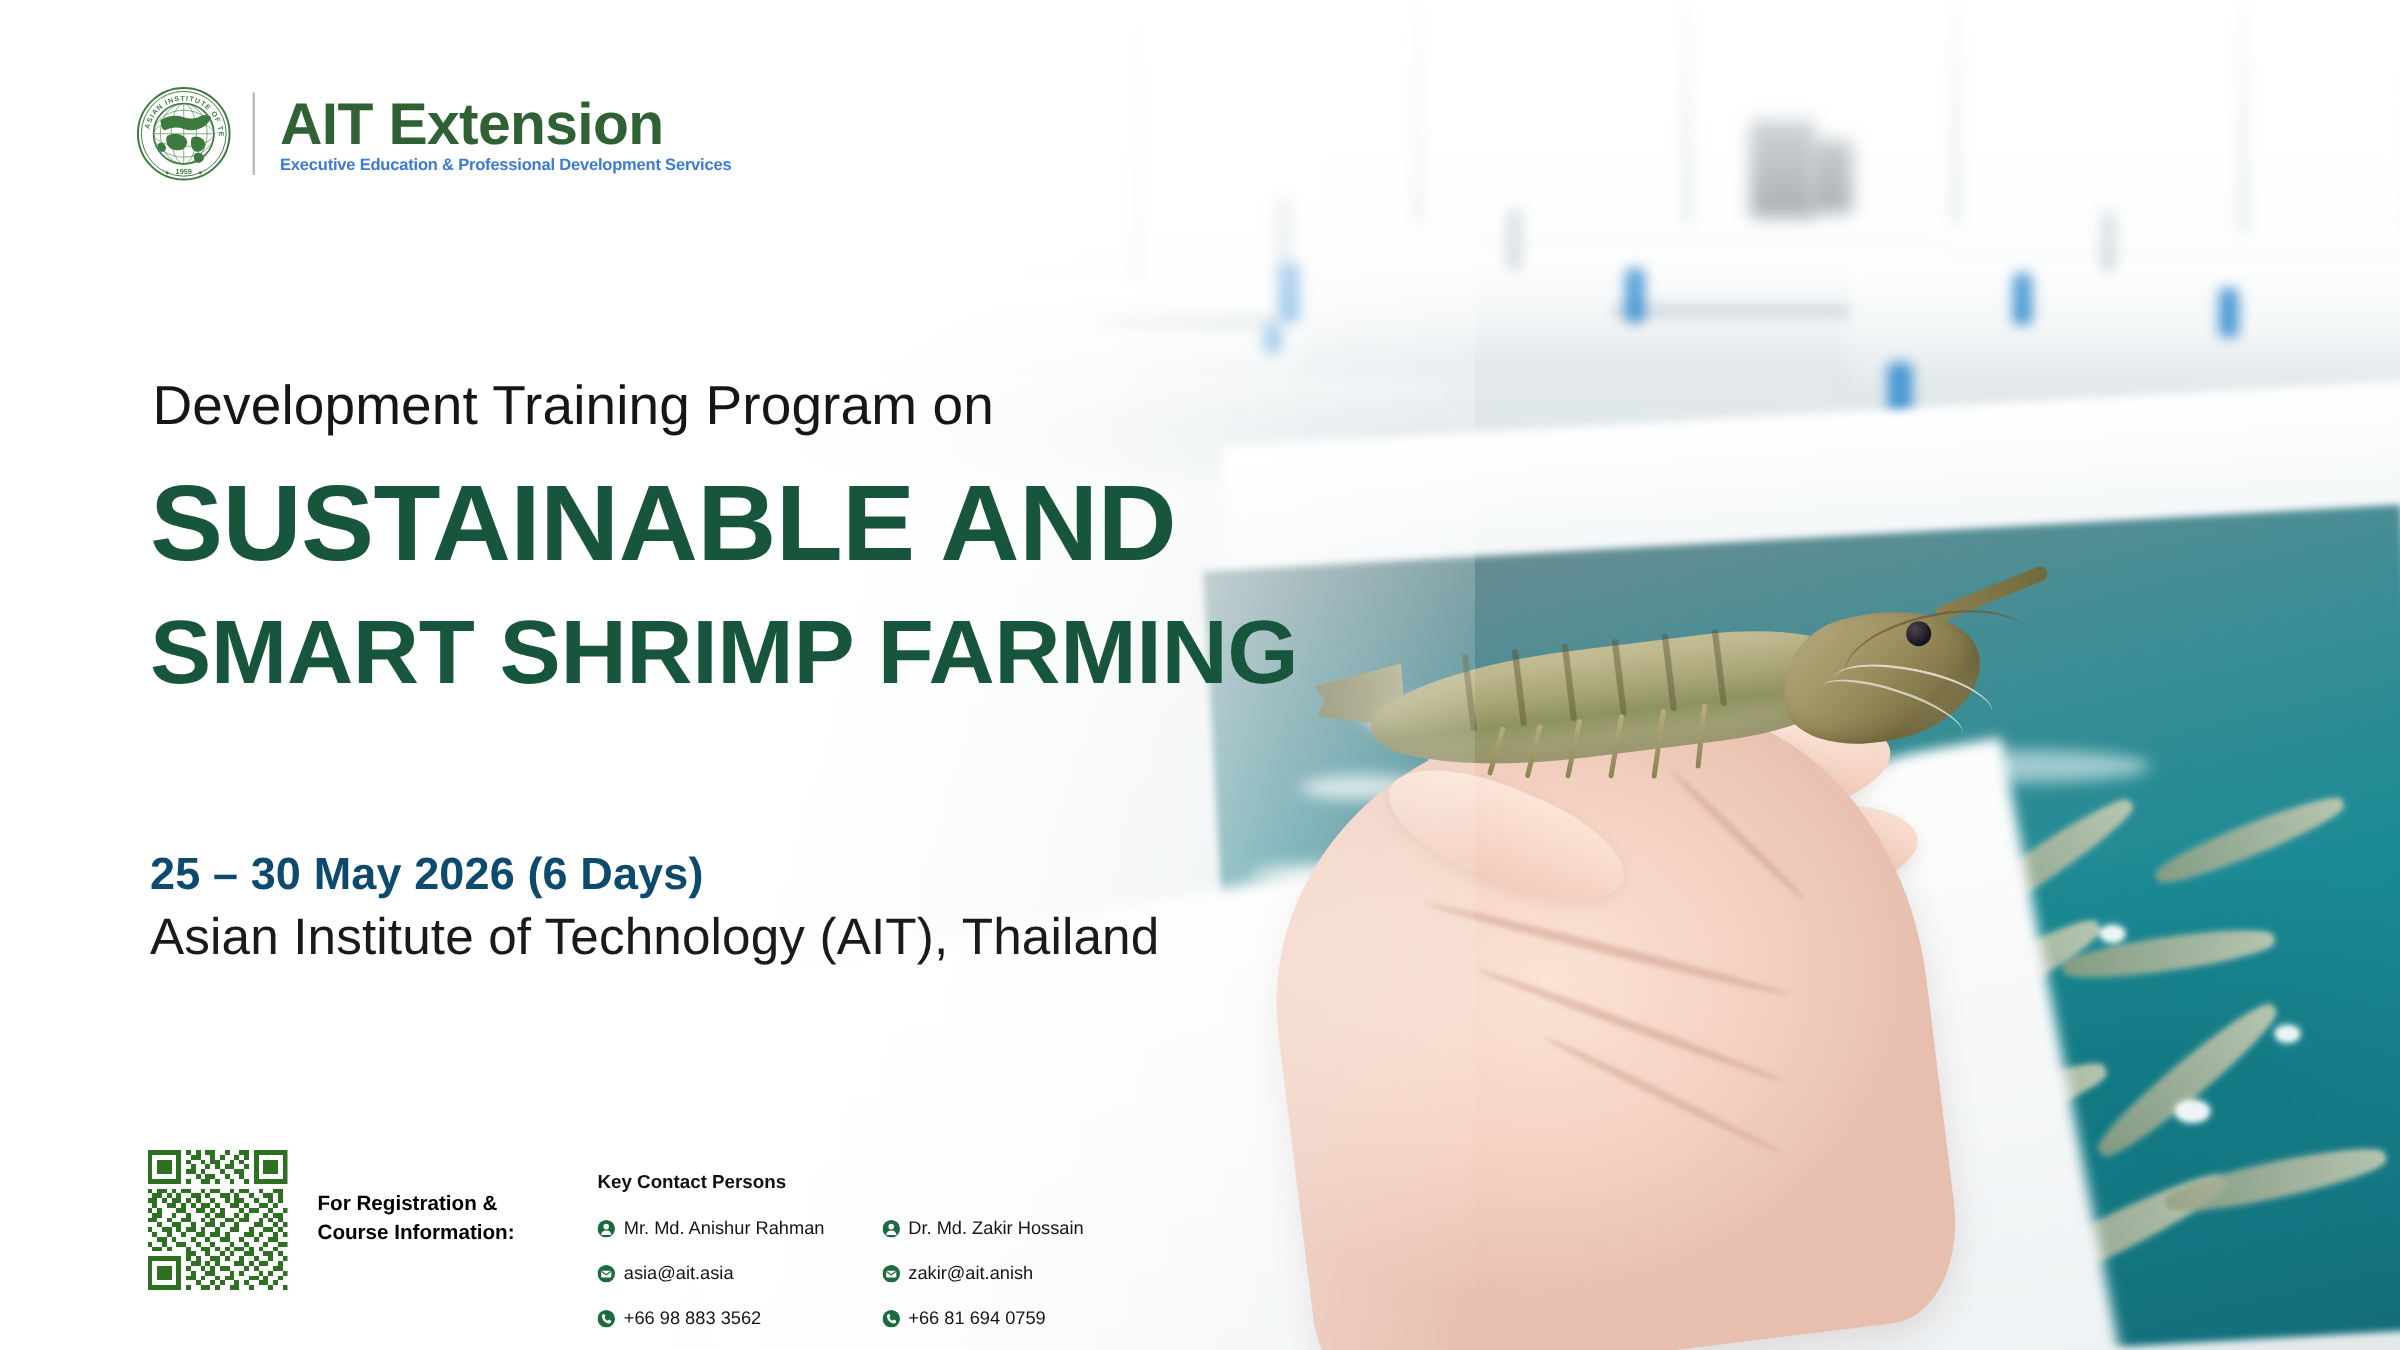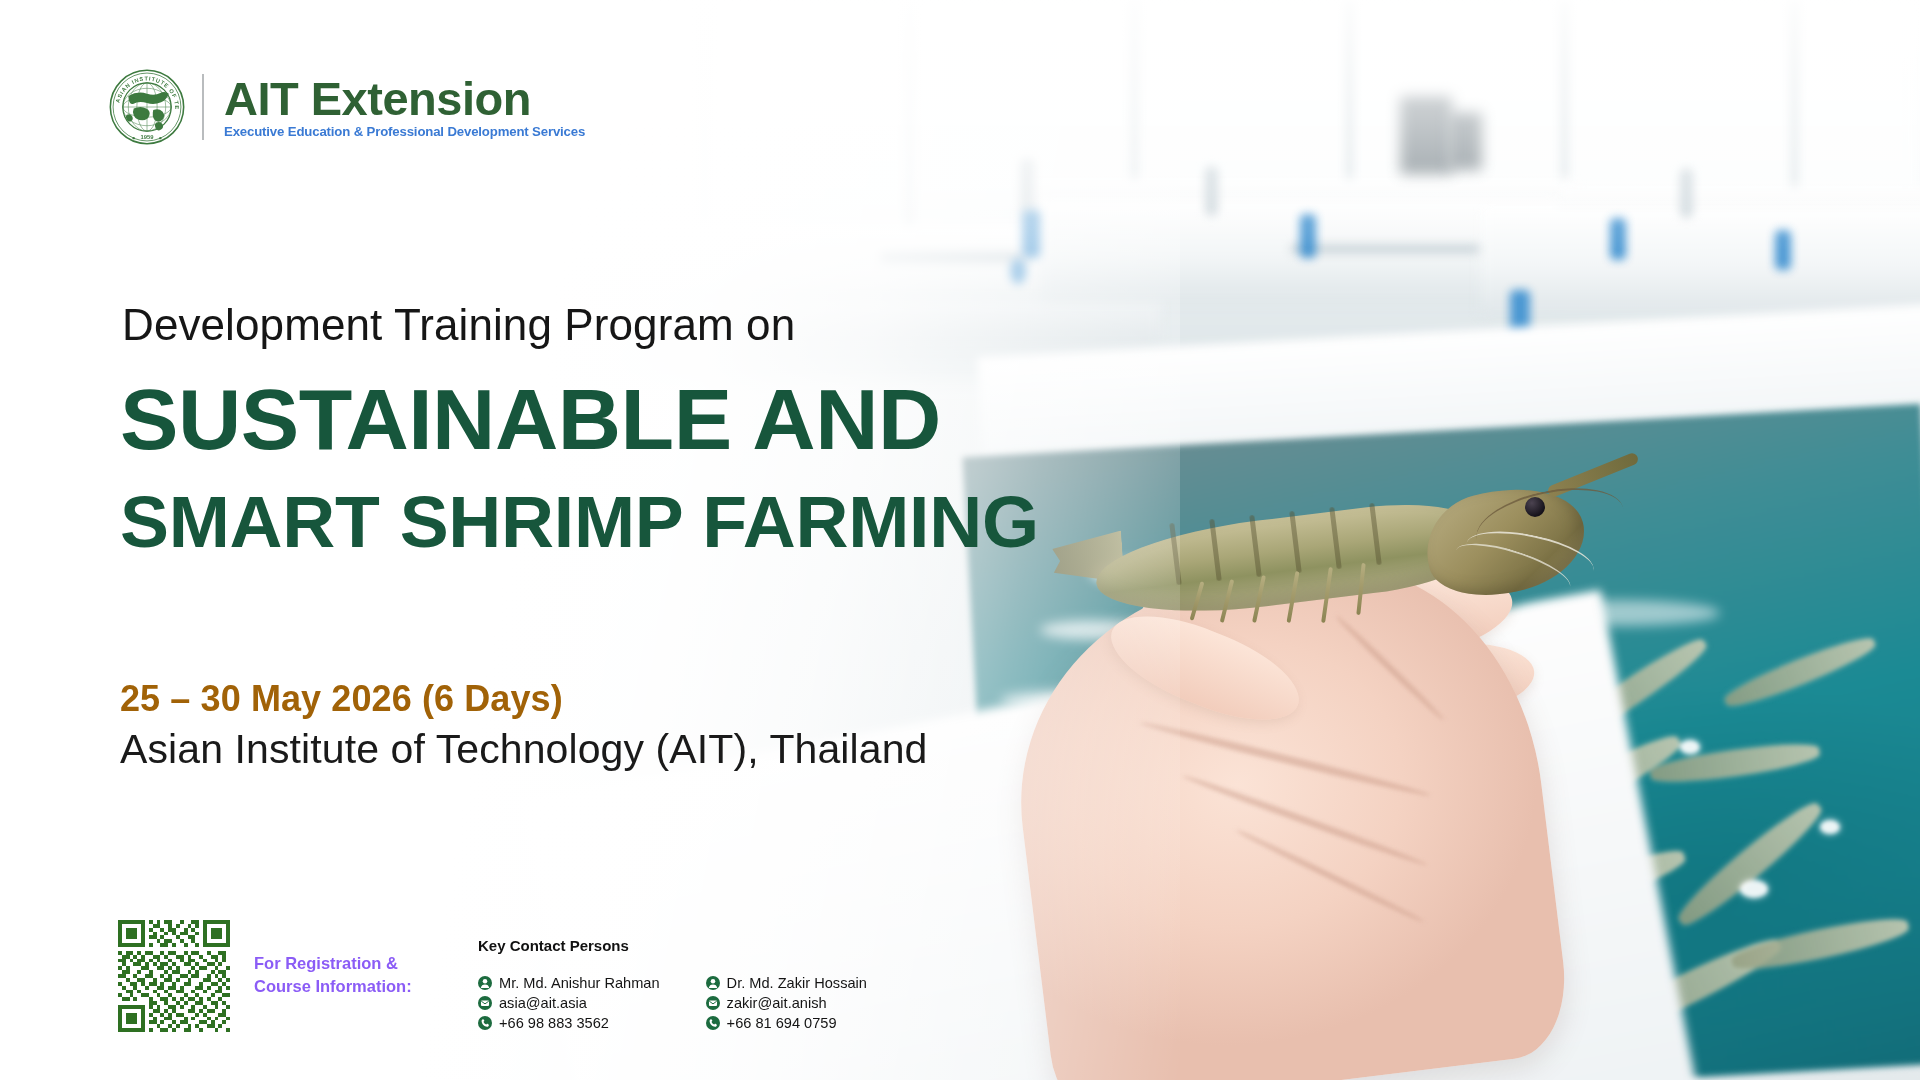--- a/index.html
+++ b/index.html
@@ -193,39 +193,39 @@
   }
   .title2 {
     position:absolute; left:120px; top:486px; font-size:72px; font-weight:bold;
     color:#17563C; letter-spacing:-.3px; line-height:1; transform:scaleX(1.02);
     transform-origin:left center; font-family:"Liberation Sans", sans-serif;
   }
 
   
   .date {
     position:absolute; left:120px; top:678px; font-size:36px; font-weight:bold;
-    color:#a16207; letter-spacing:.1px; font-family:"Liberation Sans", sans-serif;
+    color:#0c4a6e; letter-spacing:.1px; font-family:"Liberation Sans", sans-serif;
   }
   .venue {
     position:absolute; left:120px; top:726px; font-size:41px; color:#1a1a1a;
     letter-spacing:.1px; font-family:"Liberation Sans", sans-serif;
   }
 
   
   .qr { position:absolute; left:118px; top:920px; width:112px; height:112px; }
   .reg-label {
     position:absolute; left:254px; top:952px; font-size:16.5px; font-weight:bold;
-    color:#8b5cf6; line-height:1.38; font-family:"Liberation Sans", sans-serif;
+    color:#000000; line-height:1.38; font-family:"Liberation Sans", sans-serif;
   }
   .kcp-title {
     position:absolute; left:478px; top:937px; font-size:15px; font-weight:bold;
     color:#111; font-family:"Liberation Sans", sans-serif;
   }
   .contacts { position:absolute; left:478px; top:975px; display:flex; gap:46px; }
-  .contact-col { display:flex; flex-direction:column; gap:4px;text-align:right; }
+  .contact-col { display:flex; flex-direction:column; gap:20px;text-align:right; }
   .c-line { display:flex; align-items:center; gap:7px; font-size:14.6px; color:#141414;
             font-family:"Liberation Sans", sans-serif; white-space:nowrap; }
   .c-icon { width:14px; height:14px; flex:0 0 14px; }
 </style>
 </head>
 <body>
 
 <div id="poster">
 
   <div class="photo">

